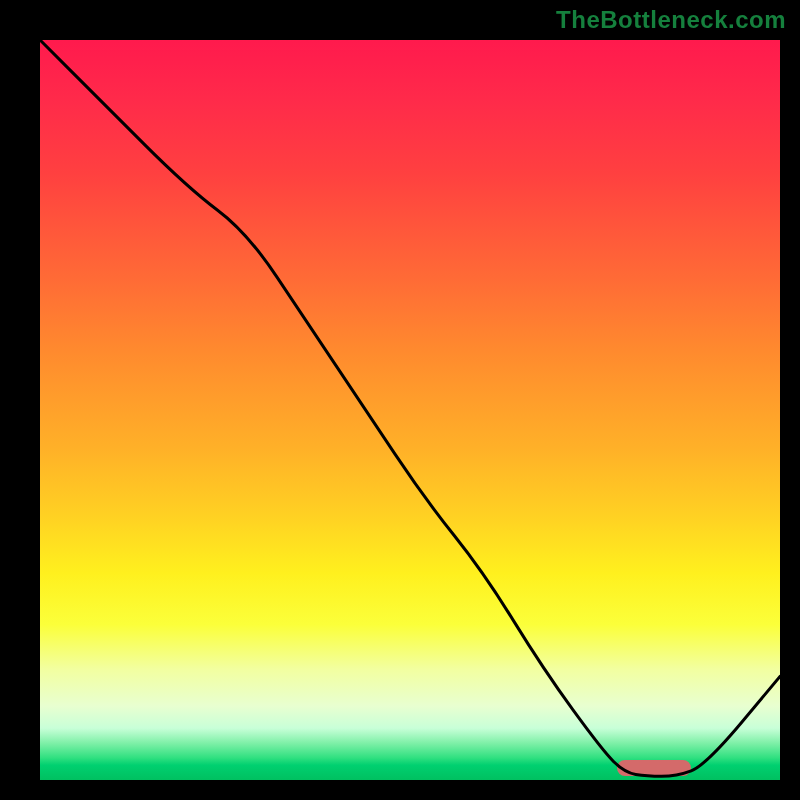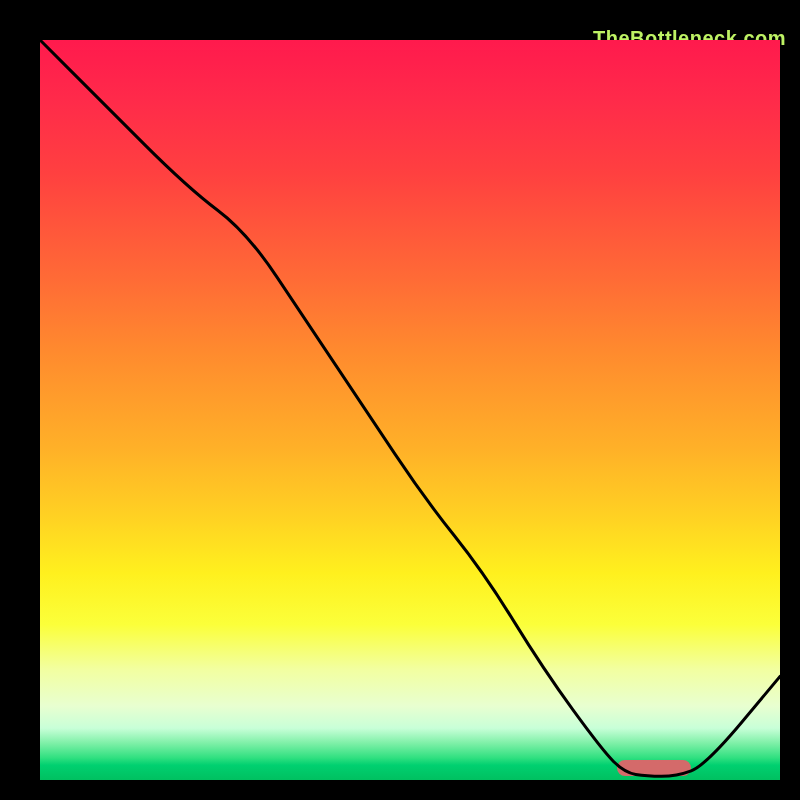--- a/index.html
+++ b/index.html
@@ -13,26 +13,25 @@
   }
   .stage {
     position: relative;
     width: 800px;
     height: 800px;
   }
   .watermark {
     position: absolute;
     top: 6px;
     right: 14px;
-    color: #bef264;
-    font-size: 20px;
+    color: #15803d;
+    font-size: 24px;
     font-weight: 600;
     letter-spacing: 0.5px;
     user-select: none;
-    margin-top: 21px;
   }
   .plot-area {
     position: absolute;
     left: 40px;
     top: 40px;
     width: 740px;
     height: 740px;
     overflow: hidden;
   }
   .gradient-bg {

